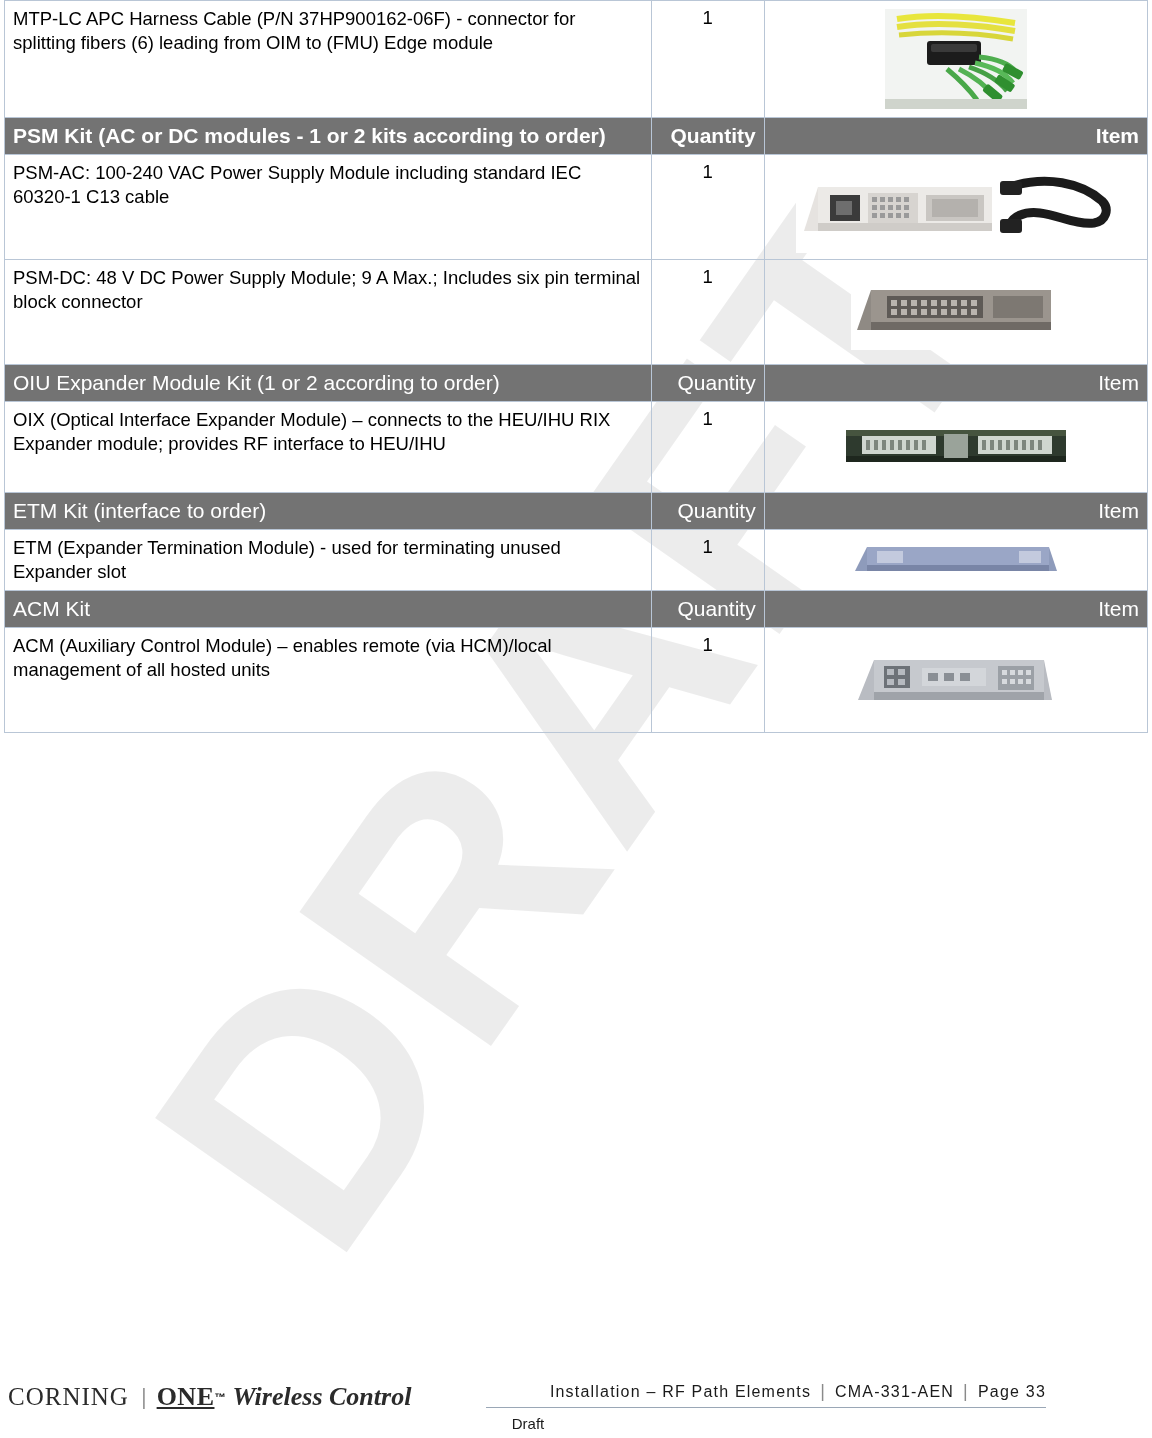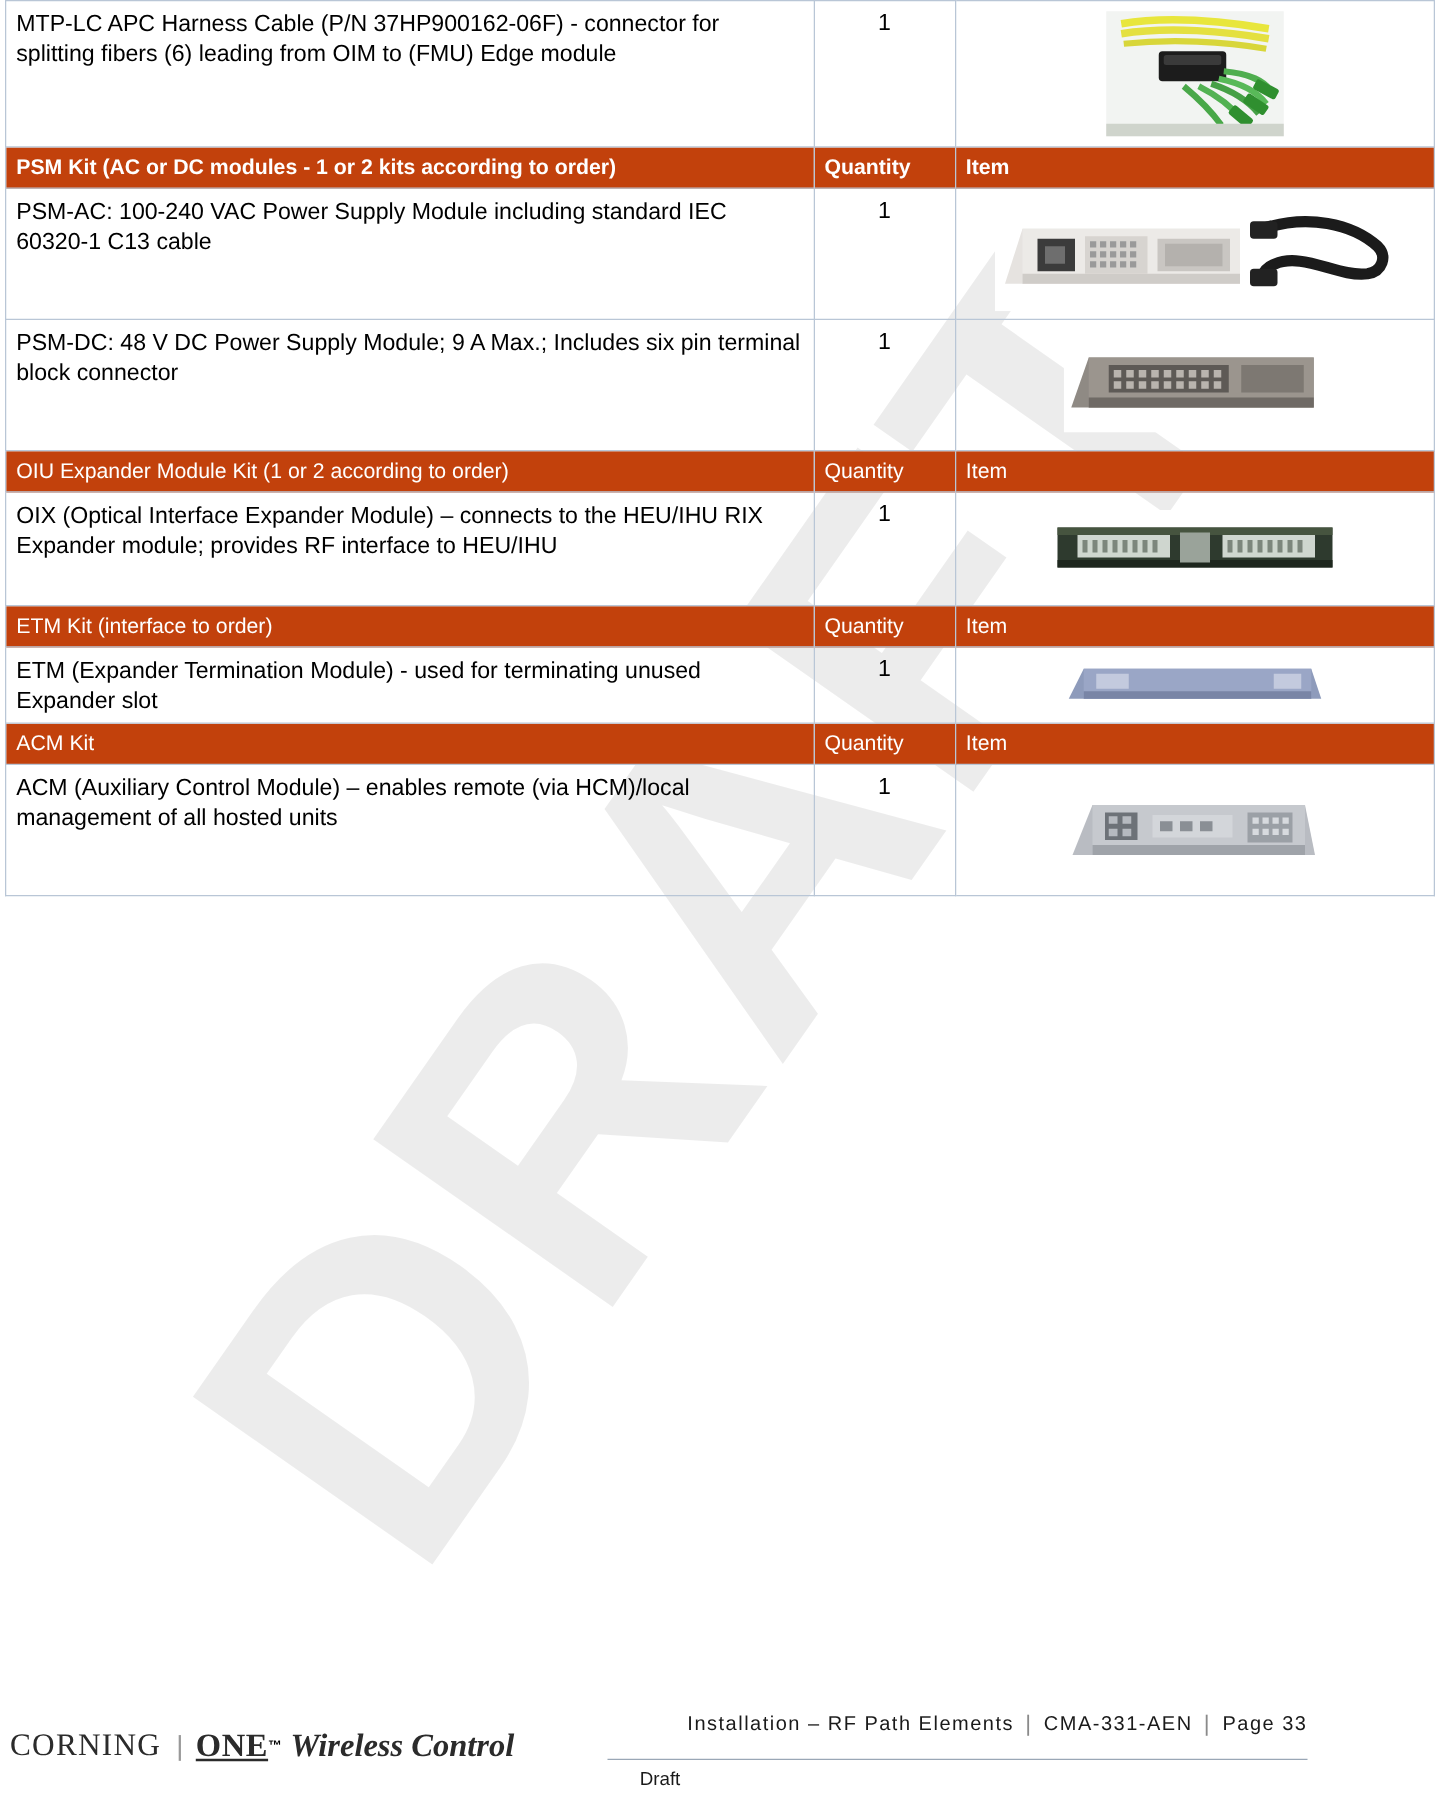--- a/index.html
+++ b/index.html
@@ -55,30 +55,30 @@
   table.parts td, table.parts th {
     border: 1px solid #b9c6d6;
     vertical-align: top;
     padding: 6px 8px 6px 8px;
   }
   .col-desc { width: 646px; }
   .col-qty  { width: 113px; }
   .col-item { width: 383px; }
 
   .hdr td, .hdr th {
-    background: #c2410c;
+    background: #737373;
     color: #ffffff;
     border: 1px solid #0a4e89;
-    font-size: 17px;
+    font-size: 21px;
     font-weight: normal;
     padding: 7px 8px;
     vertical-align: middle;
   }
   .hdr .h-qty, .hdr .h-item {
-    text-align: left;
+    text-align: right;
   }
   .hdr.bold td {
     font-weight: bold;
   }
 
   .desc {
     font-size: 18.5px;
     color: #000;
     line-height: 1.28;
   }
@@ -152,21 +152,21 @@
     font-family: "Liberation Serif", serif;
     font-size: 26px;
     font-style: italic;
     font-weight: bold;
     color: #2b2b2b;
     margin-left: 7px;
   }
   .footer-right {
     position: absolute;
     right: 10px;
-    bottom: 48px;
+    bottom: 36px;
     font-size: 16px;
     color: #1a1a1a;
     letter-spacing: 1.2px;
     display: flex;
     align-items: center;
   }
   .footer-right .bar {
     color: #8a8a8a;
     margin: 0 9px;
     font-size: 18px;

